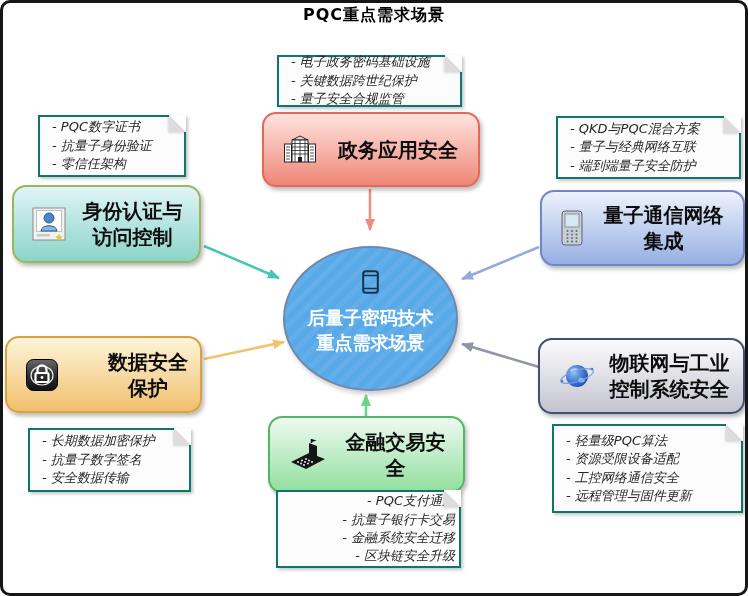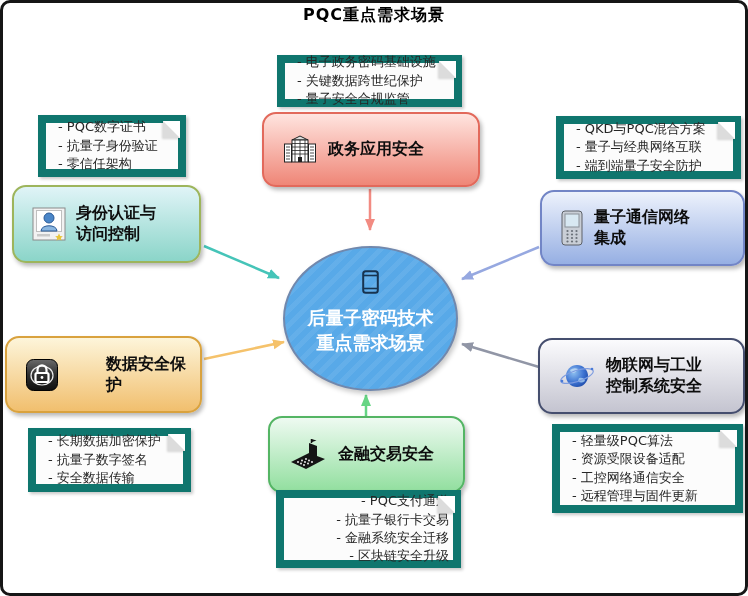--- a/index.html
+++ b/index.html
@@ -19,37 +19,37 @@
   svg.connectors { position:absolute; left:0; top:0; z-index:1; pointer-events:none; }
 
   
   .node {
     position:absolute; border-radius:14px; border:2px solid;
     display:flex; align-items:center; box-sizing:border-box;
     padding:0 10px 0 18px; box-shadow:2px 3px 4px rgba(0,0,0,0.28); z-index:2;
   }
   .node .icon { flex:0 0 auto; margin-right:10px; display:flex; align-items:center; }
   .node .label {
-    flex:1; text-align:left; font-weight:bold; font-size:16px;
+    flex:1; text-align:center; font-weight:bold; font-size:20px;
     color:#0d0d0d; line-height:1.3;
   }
   .node-gov      { left:262px; top:112px; width:218px; height:75px; background:linear-gradient(#ffe4df,#ef8677); border-color:#e2695b; }
   .node-identity { left:12px;  top:185px; width:189px; height:78px; background:linear-gradient(#e0f4f7,#8bd5c9); border-color:#9db55c; }
   .node-data     { left:5px;   top:336px; width:197px; height:77px; background:linear-gradient(#fdf5da,#f1bf6e); border-color:#d9a23e;gap:37px; }
   .node-finance  { left:268px; top:416px; width:197px; height:77px; background:linear-gradient(#eefaf1,#92df9f); border-color:#54b564; }
   .node-quantum  { left:540px; top:190px; width:205px; height:76px; background:linear-gradient(#edf2fc,#96afe3); border-color:#7285c6; }
   .node-iot      { left:538px; top:338px; width:207px; height:76px; background:linear-gradient(#fbfbfd,#c4c4d0); border-color:#454e6e; }
 
   
   .note {
-    position:absolute; background:#fcfcfc; border:8px solid #0f766e;
+    position:absolute; background:#fcfcfc; border:2px solid #0f766e;
     box-shadow:2px 2px 3px rgba(0,0,0,0.22);
     font-size:13px; color:#262626; line-height:1.42;
     display:flex; flex-direction:column; justify-content:center;
-    padding:3px 4px 3px 12px; box-sizing:border-box; z-index:2;
+    padding:3px 4px 3px 12px; box-sizing:border-box; z-index:2;font-style:italic;
   }
   .note::before {
     content:""; position:absolute; top:-2px; right:-2px; width:0; height:0;
     border-style:solid; border-width:0 17px 17px 0;
     border-color:#ffffff #ffffff #dcdcdc #dcdcdc;
     filter:drop-shadow(-1px 1px 1px rgba(0,0,0,0.15));
   }
   .note-gov      { left:277px; top:55px;  width:185px; height:52px; }
   .note-identity { left:38px;  top:115px; width:148px; height:62px; }
   .note-data     { left:28px;  top:428px; width:163px; height:64px; }

